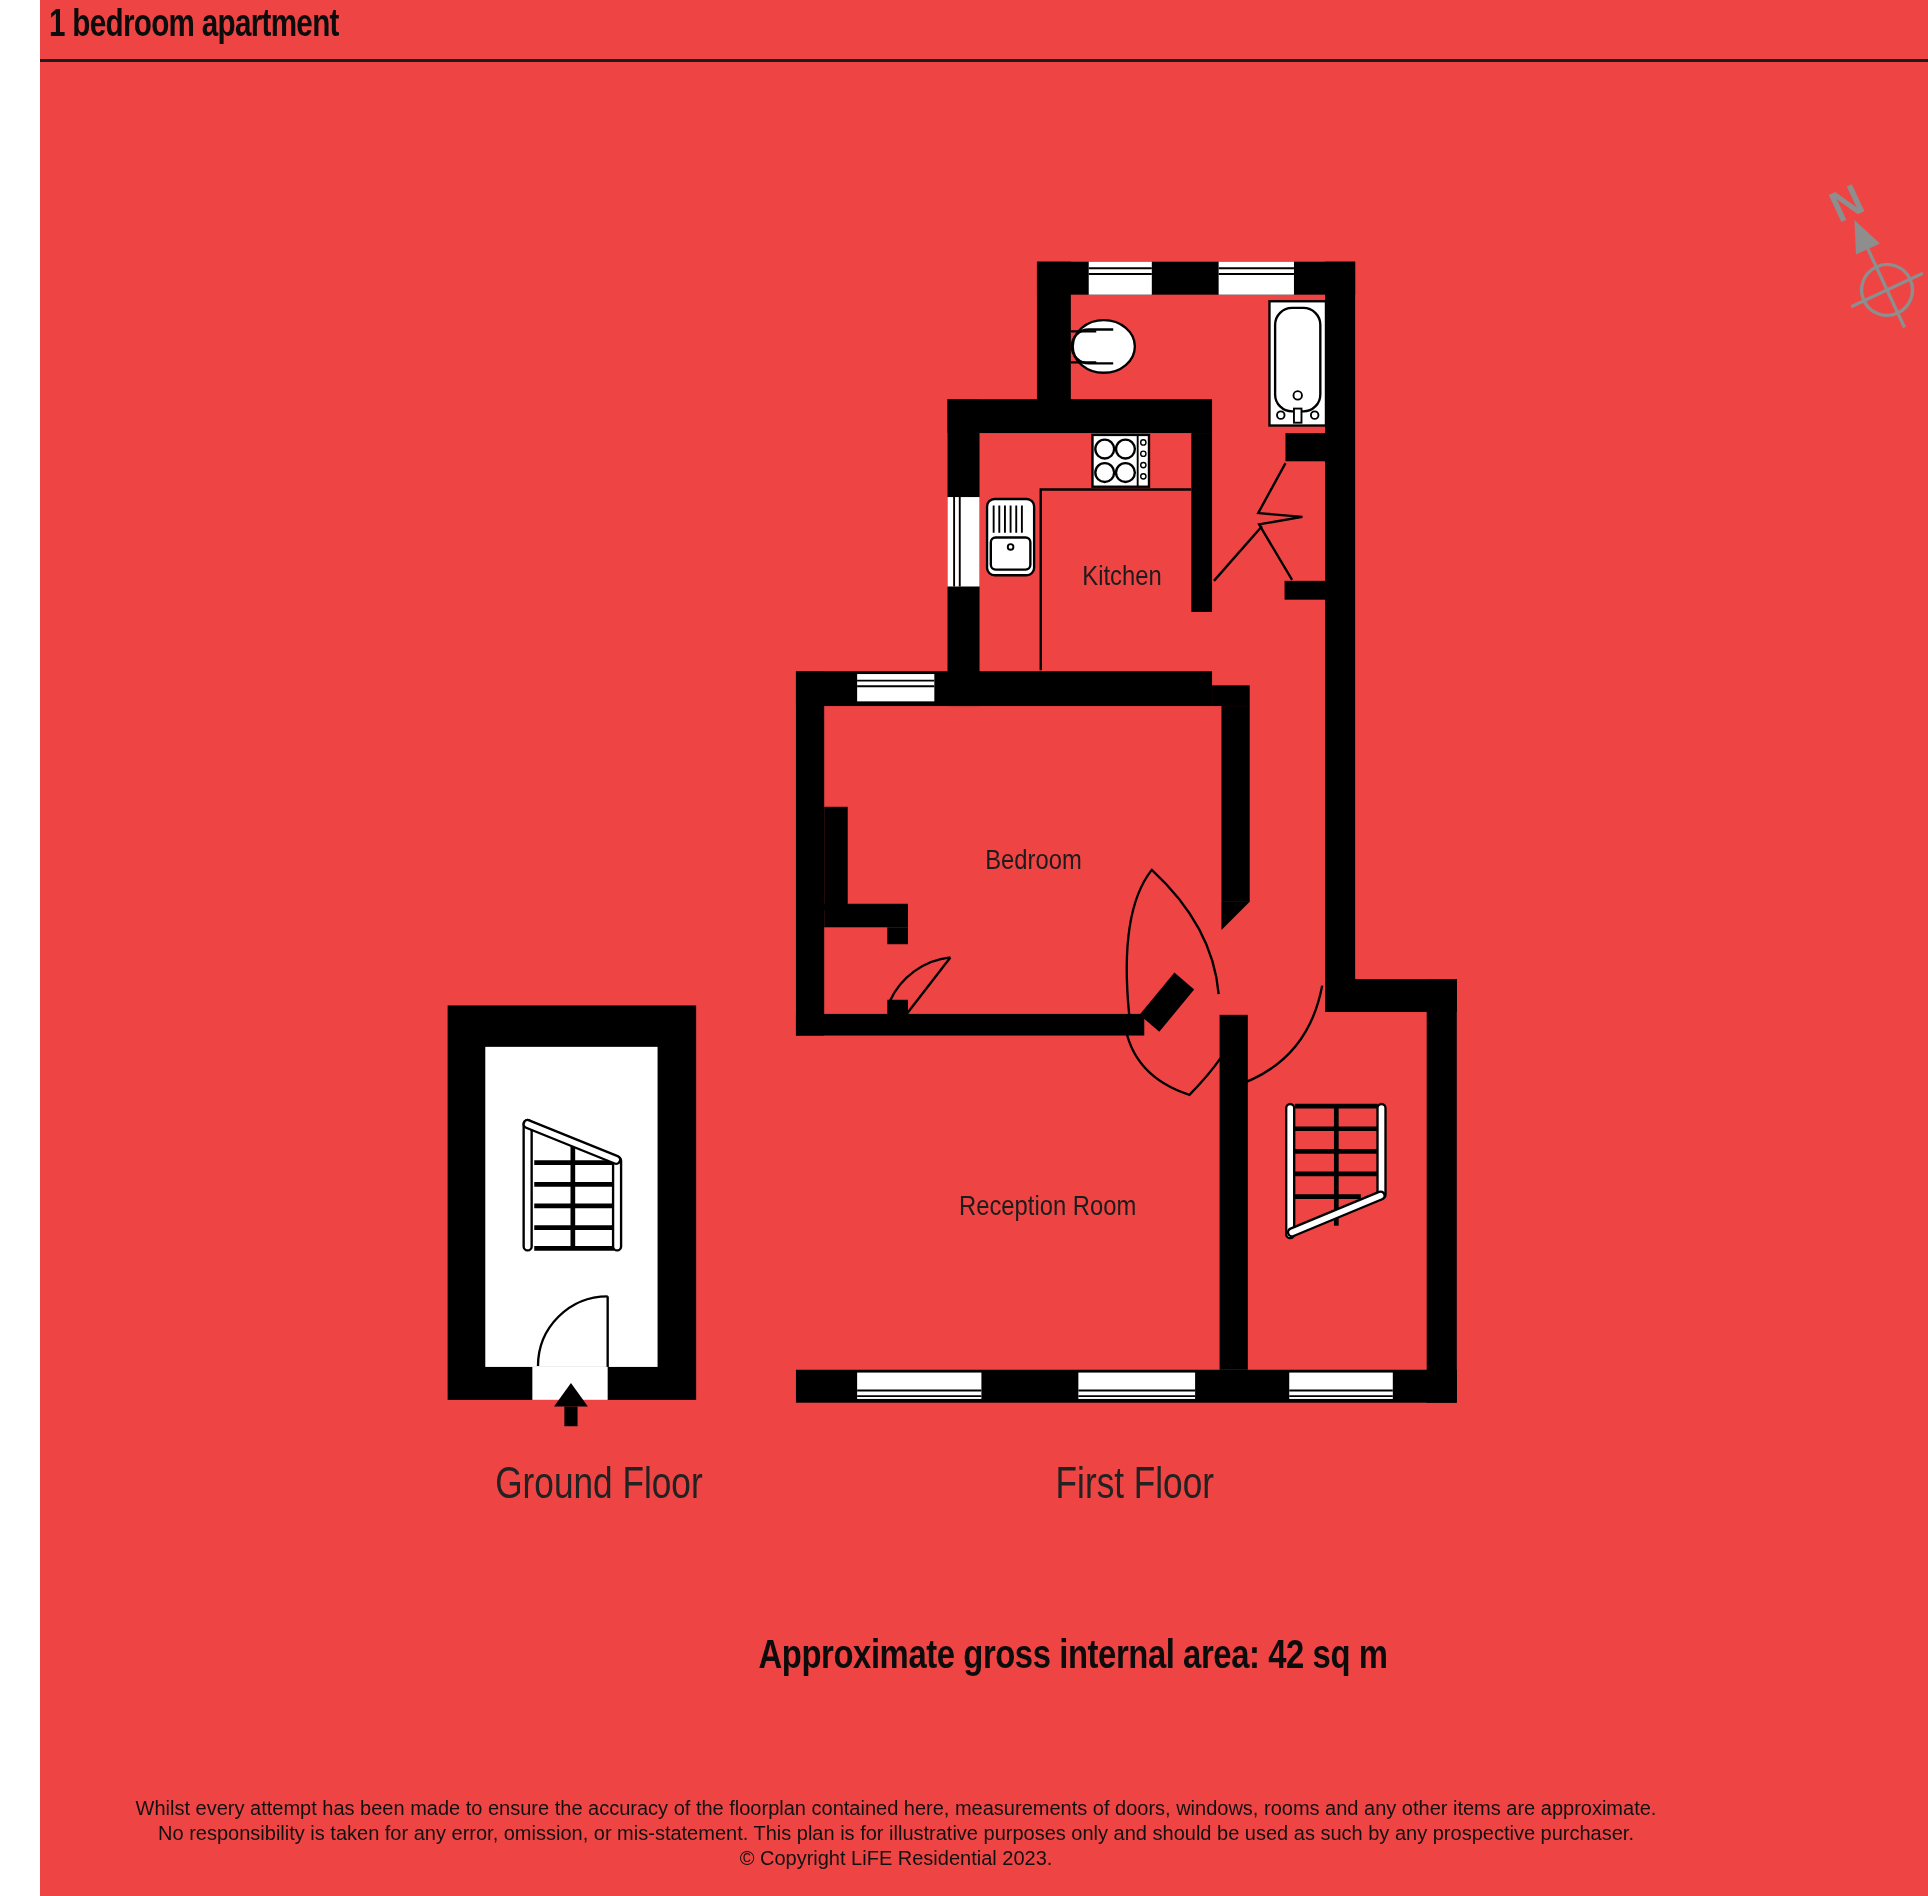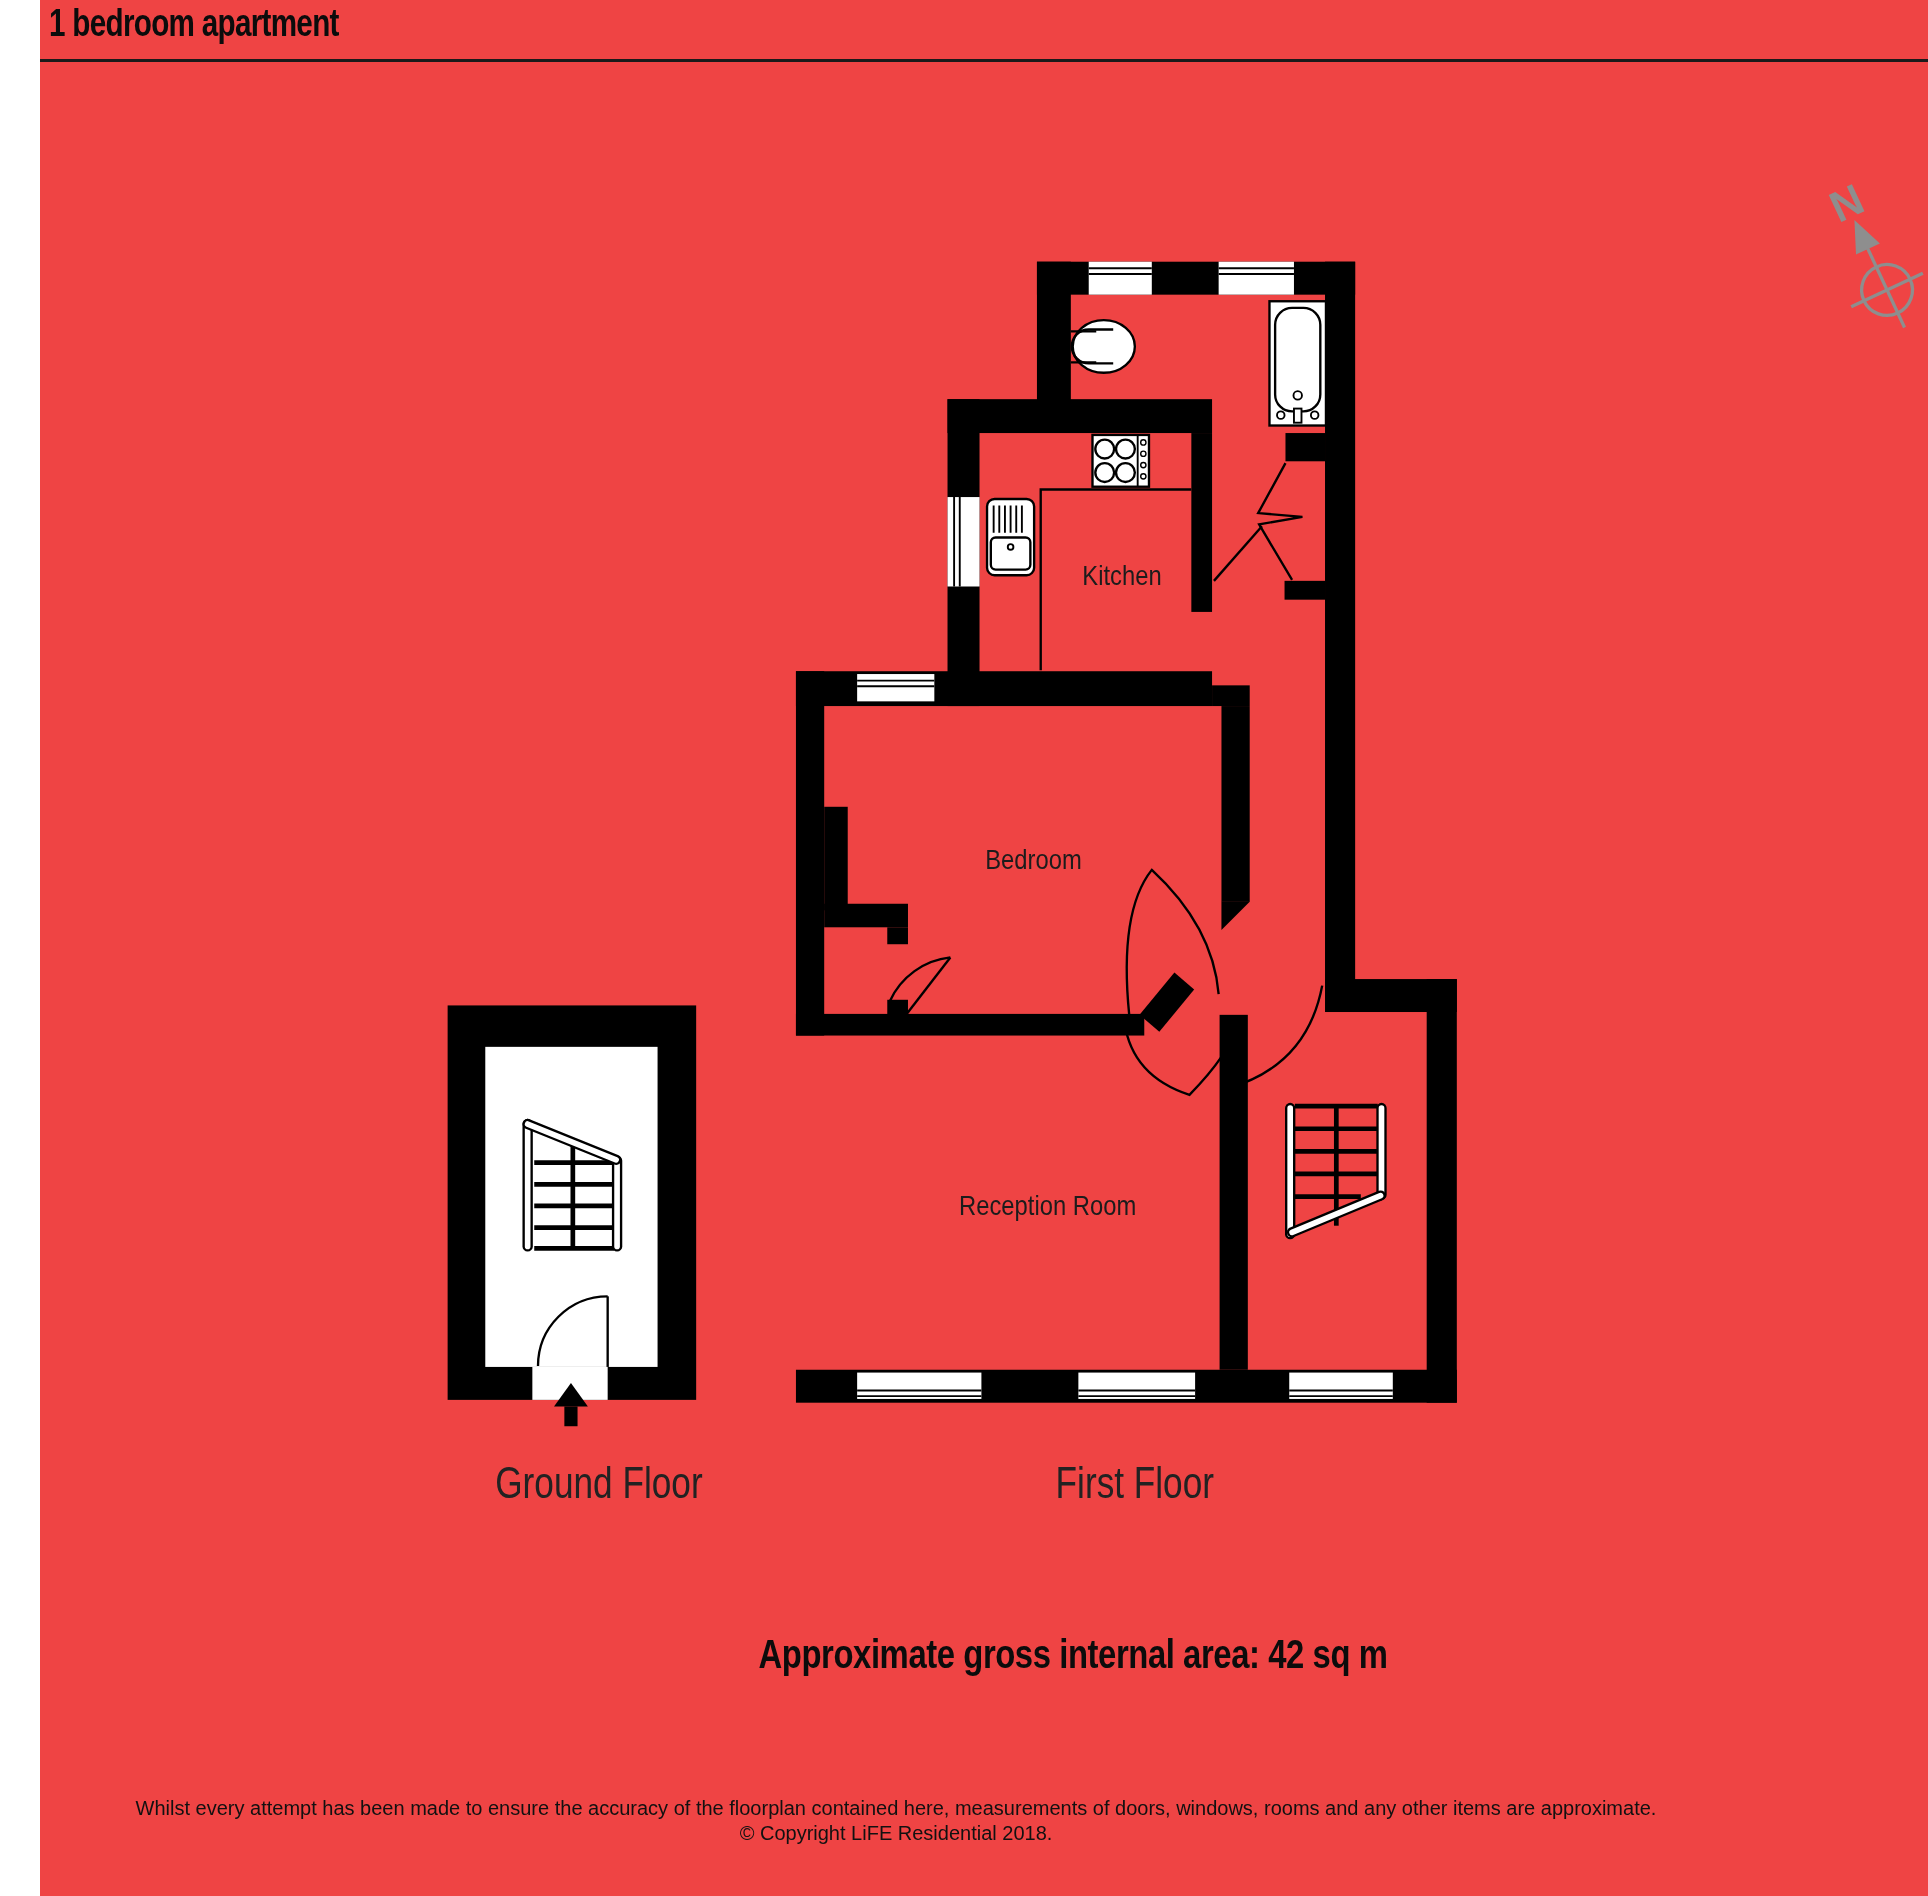--- a/index.html
+++ b/index.html
@@ -184,17 +184,18 @@
   <div class="lbl room-lbl" style="left:985px;top:860px;">Bedroom</div>
   <div class="lbl room-lbl" style="left:992px;top:1206px;">Reception Room</div>
 
   <div class="lbl floor-lbl" style="left:533px;top:1483px;">Ground Floor</div>
   <div class="lbl floor-lbl" style="left:1075px;top:1483px;">First Floor</div>
 
   <div class="area-note" style="left:964px;top:1654px;">Approximate gross internal area: 42 sq m</div>
 
   <div class="disclaimer">
     <div>Whilst every attempt has been made to ensure the accuracy of the floorplan contained here, measurements of doors, windows, rooms and any other items are approximate.</div>
-    <div>© Copyright LiFE Residential 2018.</div>
+    <div>No responsibility is taken for any error, omission, or mis-statement. This plan is for illustrative purposes only and should be used as such by any prospective purchaser.</div>
+    <div>© Copyright LiFE Residential 2023.</div>
   </div>
 
 </div>
 
 
 </body></html>

